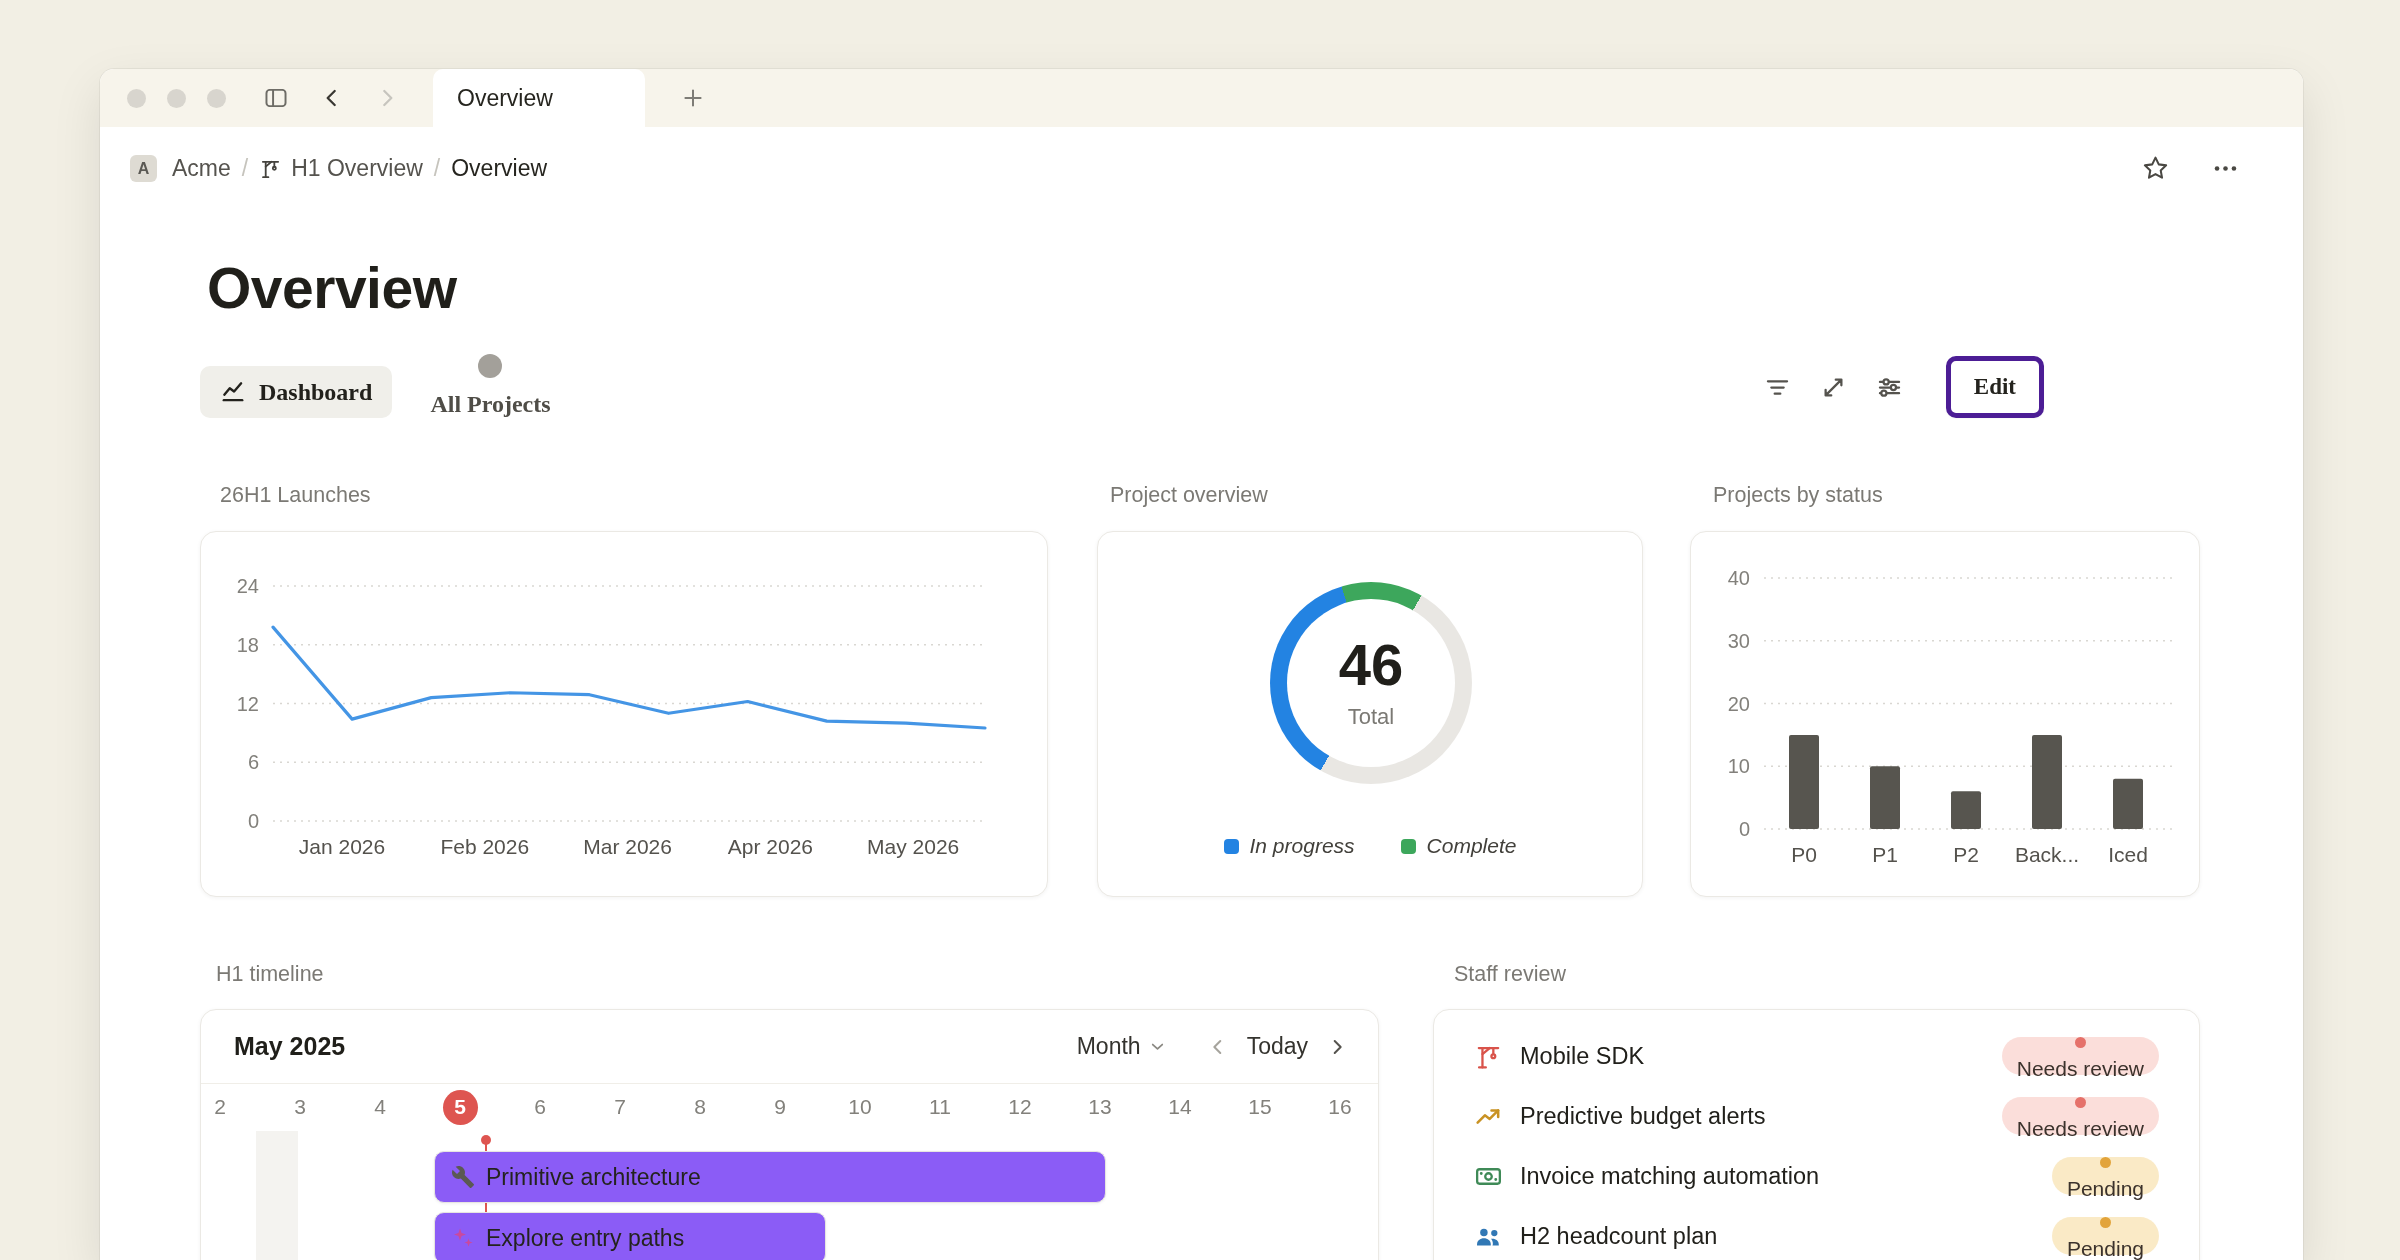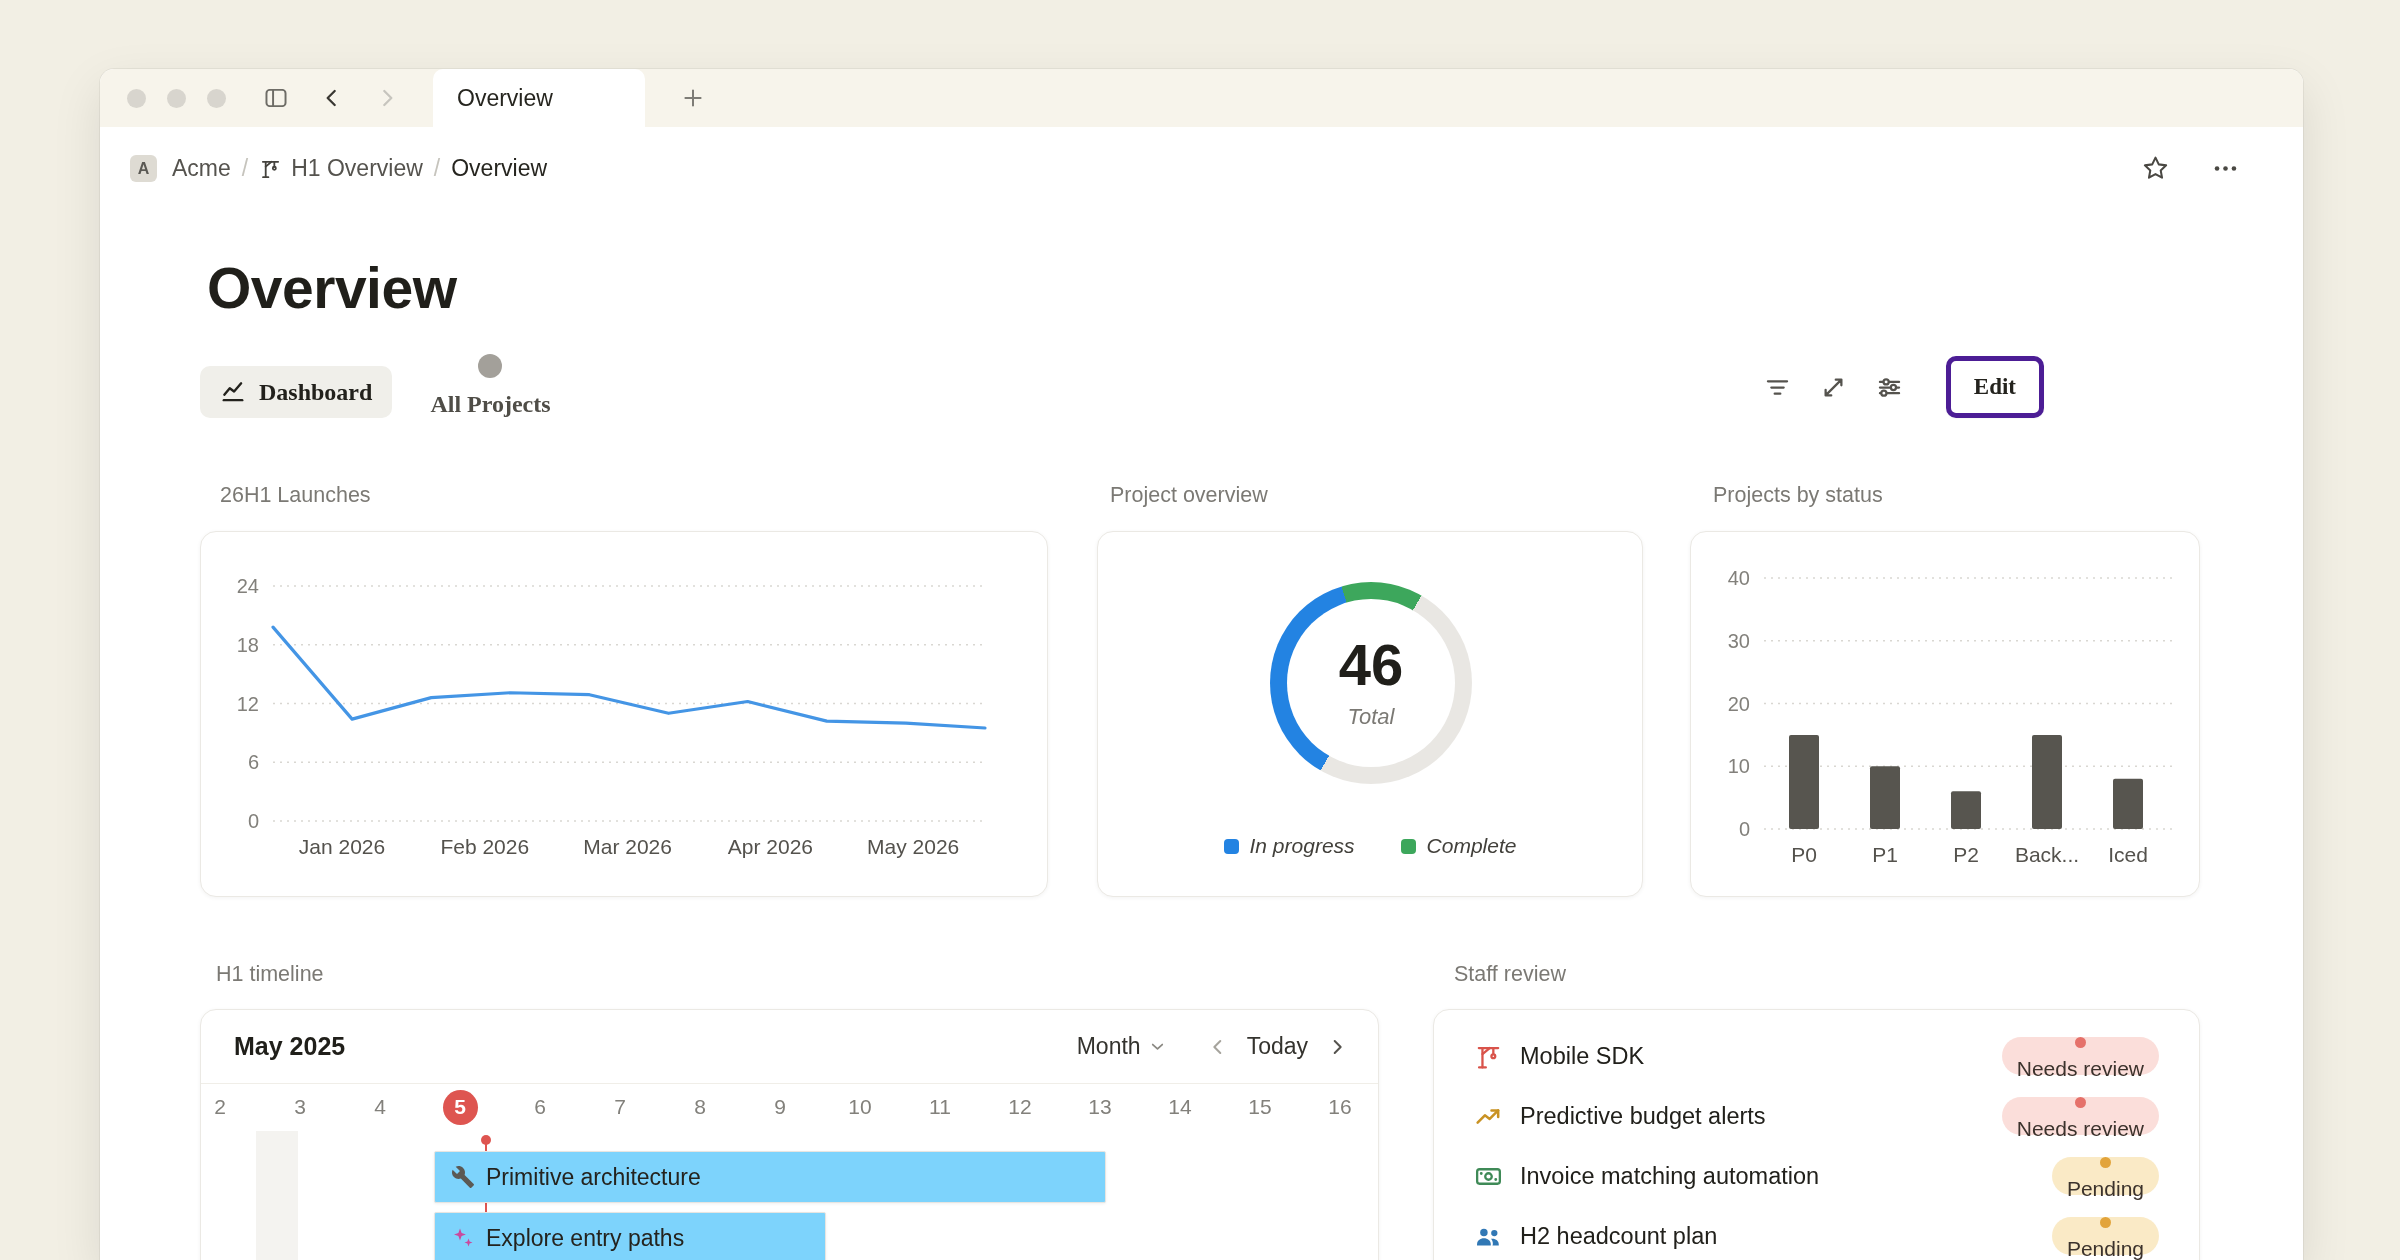--- a/index.html
+++ b/index.html
@@ -52,21 +52,21 @@
   #card-status{left:1590px;top:462px;width:510px;height:366px;}
   #card-timeline{left:100px;top:940px;width:1179px;height:345px;}
   #card-staff{left:1333px;top:940px;width:767px;height:345px;}
   .chart-svg{position:absolute;left:0;top:0;}
   
   .donut{position:absolute;left:172px;top:50px;width:202px;height:202px;}
   .donut-ring{position:absolute;inset:0;border-radius:50%;}
   .donut-hole{position:absolute;inset:17px;border-radius:50%;background:#fff;}
   .donut-center{position:absolute;inset:0;display:flex;flex-direction:column;align-items:center;justify-content:center;}
   .donut-total{font-size:58px;font-weight:700;color:#201F1A;line-height:1;}
-  .donut-sub{font-size:22px;color:#7B7974;margin-top:10px;font-style:italic;}
+  .donut-sub{font-size:22px;color:#7B7974;margin-top:10px;}
   .legend{position:absolute;left:0;top:302px;width:100%;display:flex;justify-content:center;gap:46px;
           font-size:21px;color:#42403B;font-style:italic;}
   .legend-item{display:flex;align-items:center;gap:11px;}
   .legend-swatch{width:15px;height:15px;border-radius:4px;}
   
   .tl-header{position:absolute;left:0;top:0;width:100%;height:74px;display:flex;align-items:center;
              padding:0 24px 0 33px;box-sizing:border-box;border-bottom:1px solid #F0EEE8;}
   .tl-month{font-size:25px;font-weight:600;color:#201F1A;}
   .tl-controls{margin-left:auto;display:flex;align-items:center;font-size:23px;color:#34332E;}
   .tl-view{display:flex;align-items:center;gap:7px;margin-right:34px;cursor:pointer;justify-content:space-between;}
@@ -76,21 +76,21 @@
   .tl-nav.prev{color:#A6A49D;}
   .tl-nav.next{color:#55534E;}
   .tl-today{padding:0 12px;cursor:pointer;}
   .day{position:absolute;top:74px;height:46px;width:80px;display:flex;align-items:center;justify-content:center;
        font-size:21px;color:#82807B;}
   .today-c{width:35px;height:35px;border-radius:50%;background:#DE5550;color:#fff;display:flex;align-items:center;
            justify-content:center;font-weight:600;font-size:21px;}
   .weekend-band{position:absolute;left:55px;top:121px;width:42px;bottom:0;background:#F4F3F0;}
   .now-line{position:absolute;left:284px;top:133px;bottom:0;width:2px;background:#DE5550;z-index:1;}
   .now-dot{position:absolute;left:280px;top:125px;width:10px;height:10px;border-radius:50%;background:#DE5550;z-index:1;}
-  .tl-item{position:absolute;height:52px;background:#7dd3fc;border:1px solid #E7E5E1;border-radius:2px;display:flex;
+  .tl-item{position:absolute;height:52px;background:#8b5cf6;border:1px solid #E7E5E1;border-radius:10px;display:flex;
            align-items:center;padding:0 16px;gap:11px;font-size:23px;color:#24231E;font-weight:500;z-index:2;
            box-shadow:0 1px 3px rgba(0,0,0,0.06);box-sizing:border-box;white-space:nowrap;overflow:hidden;cursor:pointer;}
   #tl-item-0{left:233px;top:141px;width:672px;}
   #tl-item-1{left:233px;top:202px;width:392px;}
   .tl-item .ti-icon{display:flex;flex:0 0 auto;}
   .tl-item .ti-icon svg{width:24px;height:24px;}
   
   .staff-rows{position:absolute;left:0;top:0;width:100%;padding-top:16px;}
   .staff-row{height:60px;display:flex;align-items:center;padding:0 40px;cursor:pointer;}
   .staff-icon{width:29px;height:29px;display:flex;align-items:center;justify-content:center;flex:0 0 auto;}

